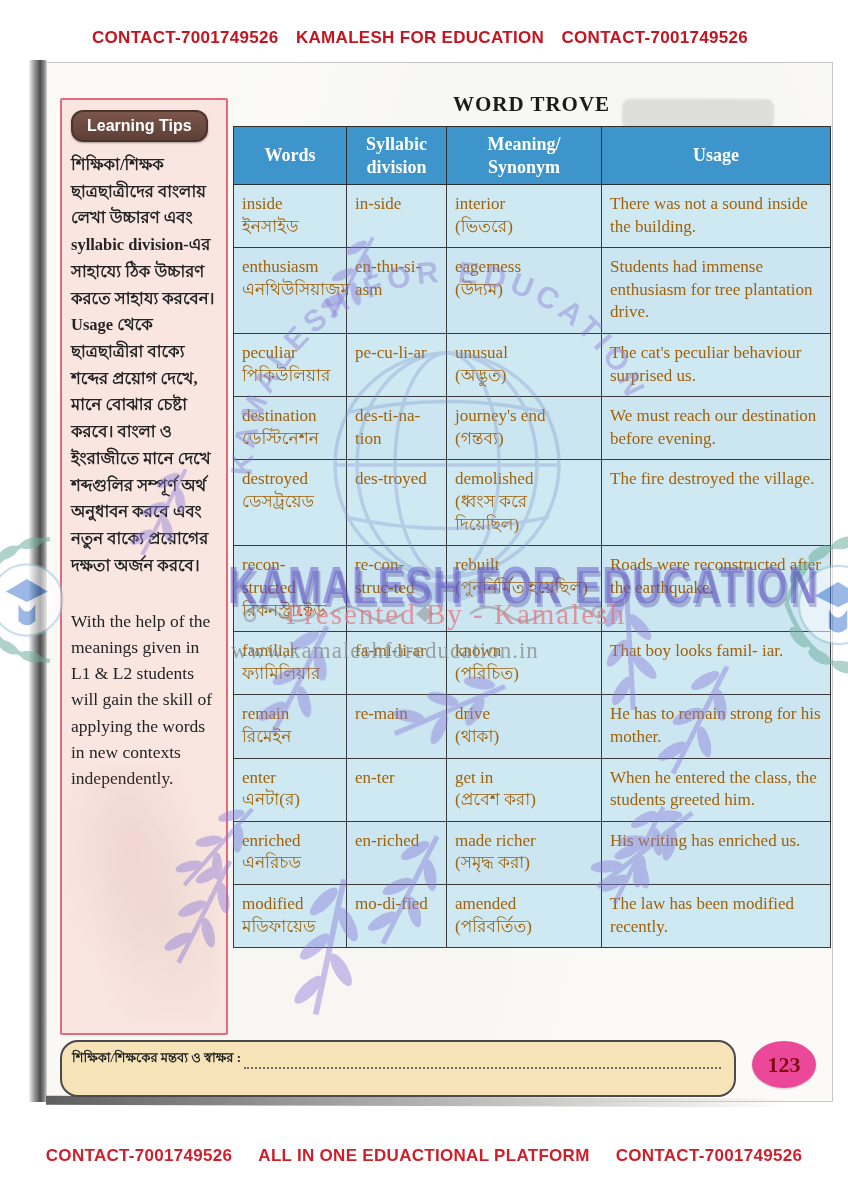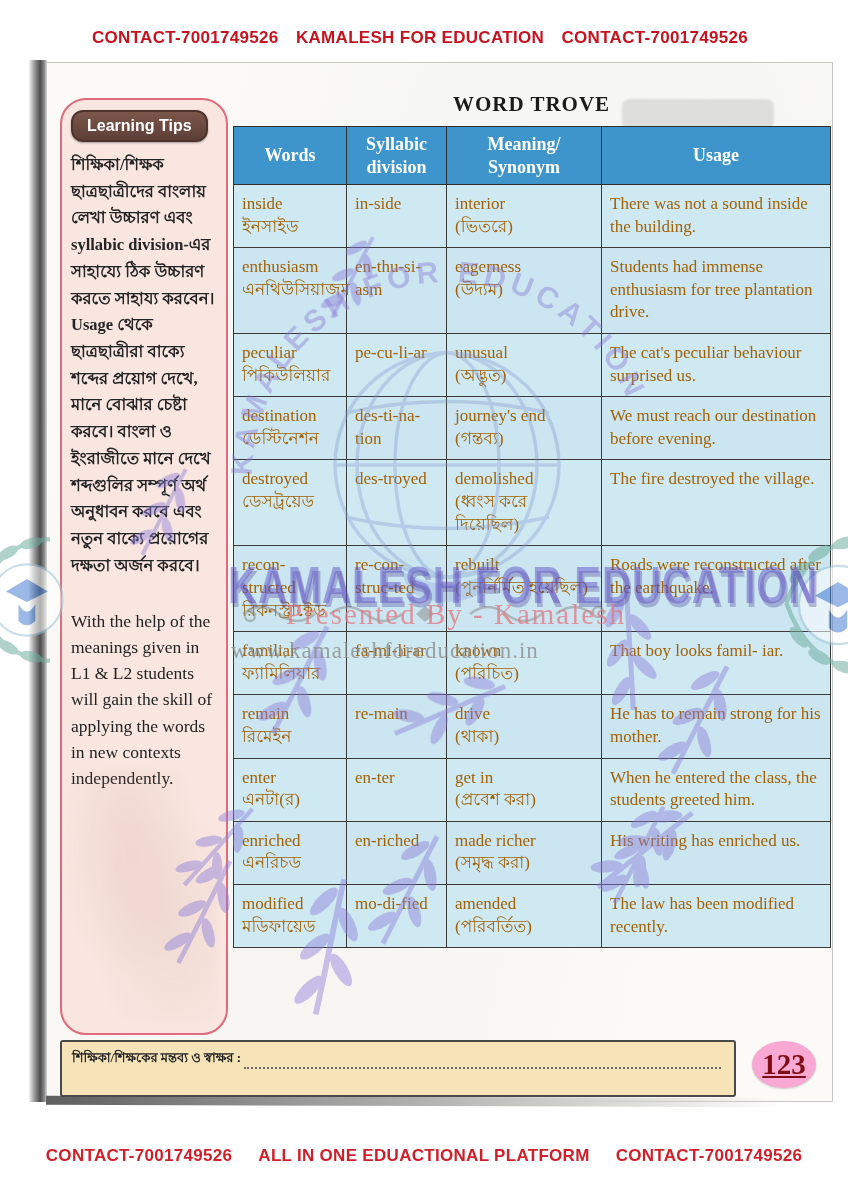--- a/index.html
+++ b/index.html
@@ -44,21 +44,21 @@
     position:absolute;left:233px;top:92px;width:597px;text-align:center;
     font-weight:bold;font-size:21px;color:#1b1b1b;letter-spacing:1px;
   }
   .ghost-pill{
     position:absolute;left:622px;top:99px;width:152px;height:30px;border-radius:8px;
     background:rgba(185,185,185,.42);filter:blur(1.2px);
   }
   
   .sidebar{
     position:absolute;left:60px;top:98px;width:168px;height:937px;
-    background:#f9e6e0;border:2.5px solid #e06b7c;border-radius:26px;
+    background:#f9e6e0;border:2.5px solid #e06b7c;border-radius:2px;
     box-sizing:border-box;padding:10px 9px;
   }
   .tips-badge{
     display:inline-block;margin:0 0 10px 0;padding:5px 14px;
     background:linear-gradient(#7b564b,#5d3f37);
     border:2px solid #4c332b;border-radius:12px;
     color:#ffffff;font-family:"Liberation Sans", sans-serif;
     font-weight:bold;font-size:16px;box-shadow:0 1px 2px rgba(0,0,0,.35);
   }
   .tips-bn{
@@ -103,33 +103,33 @@
     position:absolute;left:286px;top:598px;font-size:29px;
     color:rgba(226,122,132,.78);letter-spacing:2px;
   }
   .wm-site{
     position:absolute;left:231px;top:638px;font-size:23px;
     color:rgba(135,135,135,.75);letter-spacing:1px;
   }
   
   .footer-box{
     position:absolute;left:60px;top:1040px;width:676px;height:57px;
-    background:#f6e4b8;border:2px solid #4a4a4a;border-radius:3px;
+    background:#f6e4b8;border:2px solid #4a4a4a;border-radius:18px;
     box-sizing:border-box;padding:6px 10px 4px 10px;
     font-family:"Liberation Serif","DejaVu Sans",serif;
     font-weight:bold;font-size:13px;color:#222;
   }
   .fb-line{display:flex;align-items:flex-end;margin-bottom:6px;}
   .fb-label{white-space:nowrap;}
   .dots{flex:1;border-bottom:2px dotted #6b6b6b;height:11px;margin:0 3px;}
   .dots-short{width:86px;flex:none;}
   .page-badge{
     position:absolute;left:752px;top:1041px;width:64px;height:47px;border-radius:50%;
-    background:#f9a8d4;display:flex;align-items:center;justify-content:center;
-    font-weight:bold;font-size:29px;color:#7e0d14;box-shadow:0 1px 2px rgba(0,0,0,.2);text-decoration:underline;
+    background:#ec4899;display:flex;align-items:center;justify-content:center;
+    font-weight:bold;font-size:22px;color:#7e0d14;box-shadow:0 1px 2px rgba(0,0,0,.2);
   }
   svg text{font-family:"Liberation Sans", sans-serif;}
 </style>
 </head>
 <body>
 
 <div class="scan-page"></div>
 <div class="page-edge-left"></div>
 <div class="page-edge-bottom"></div>
 

